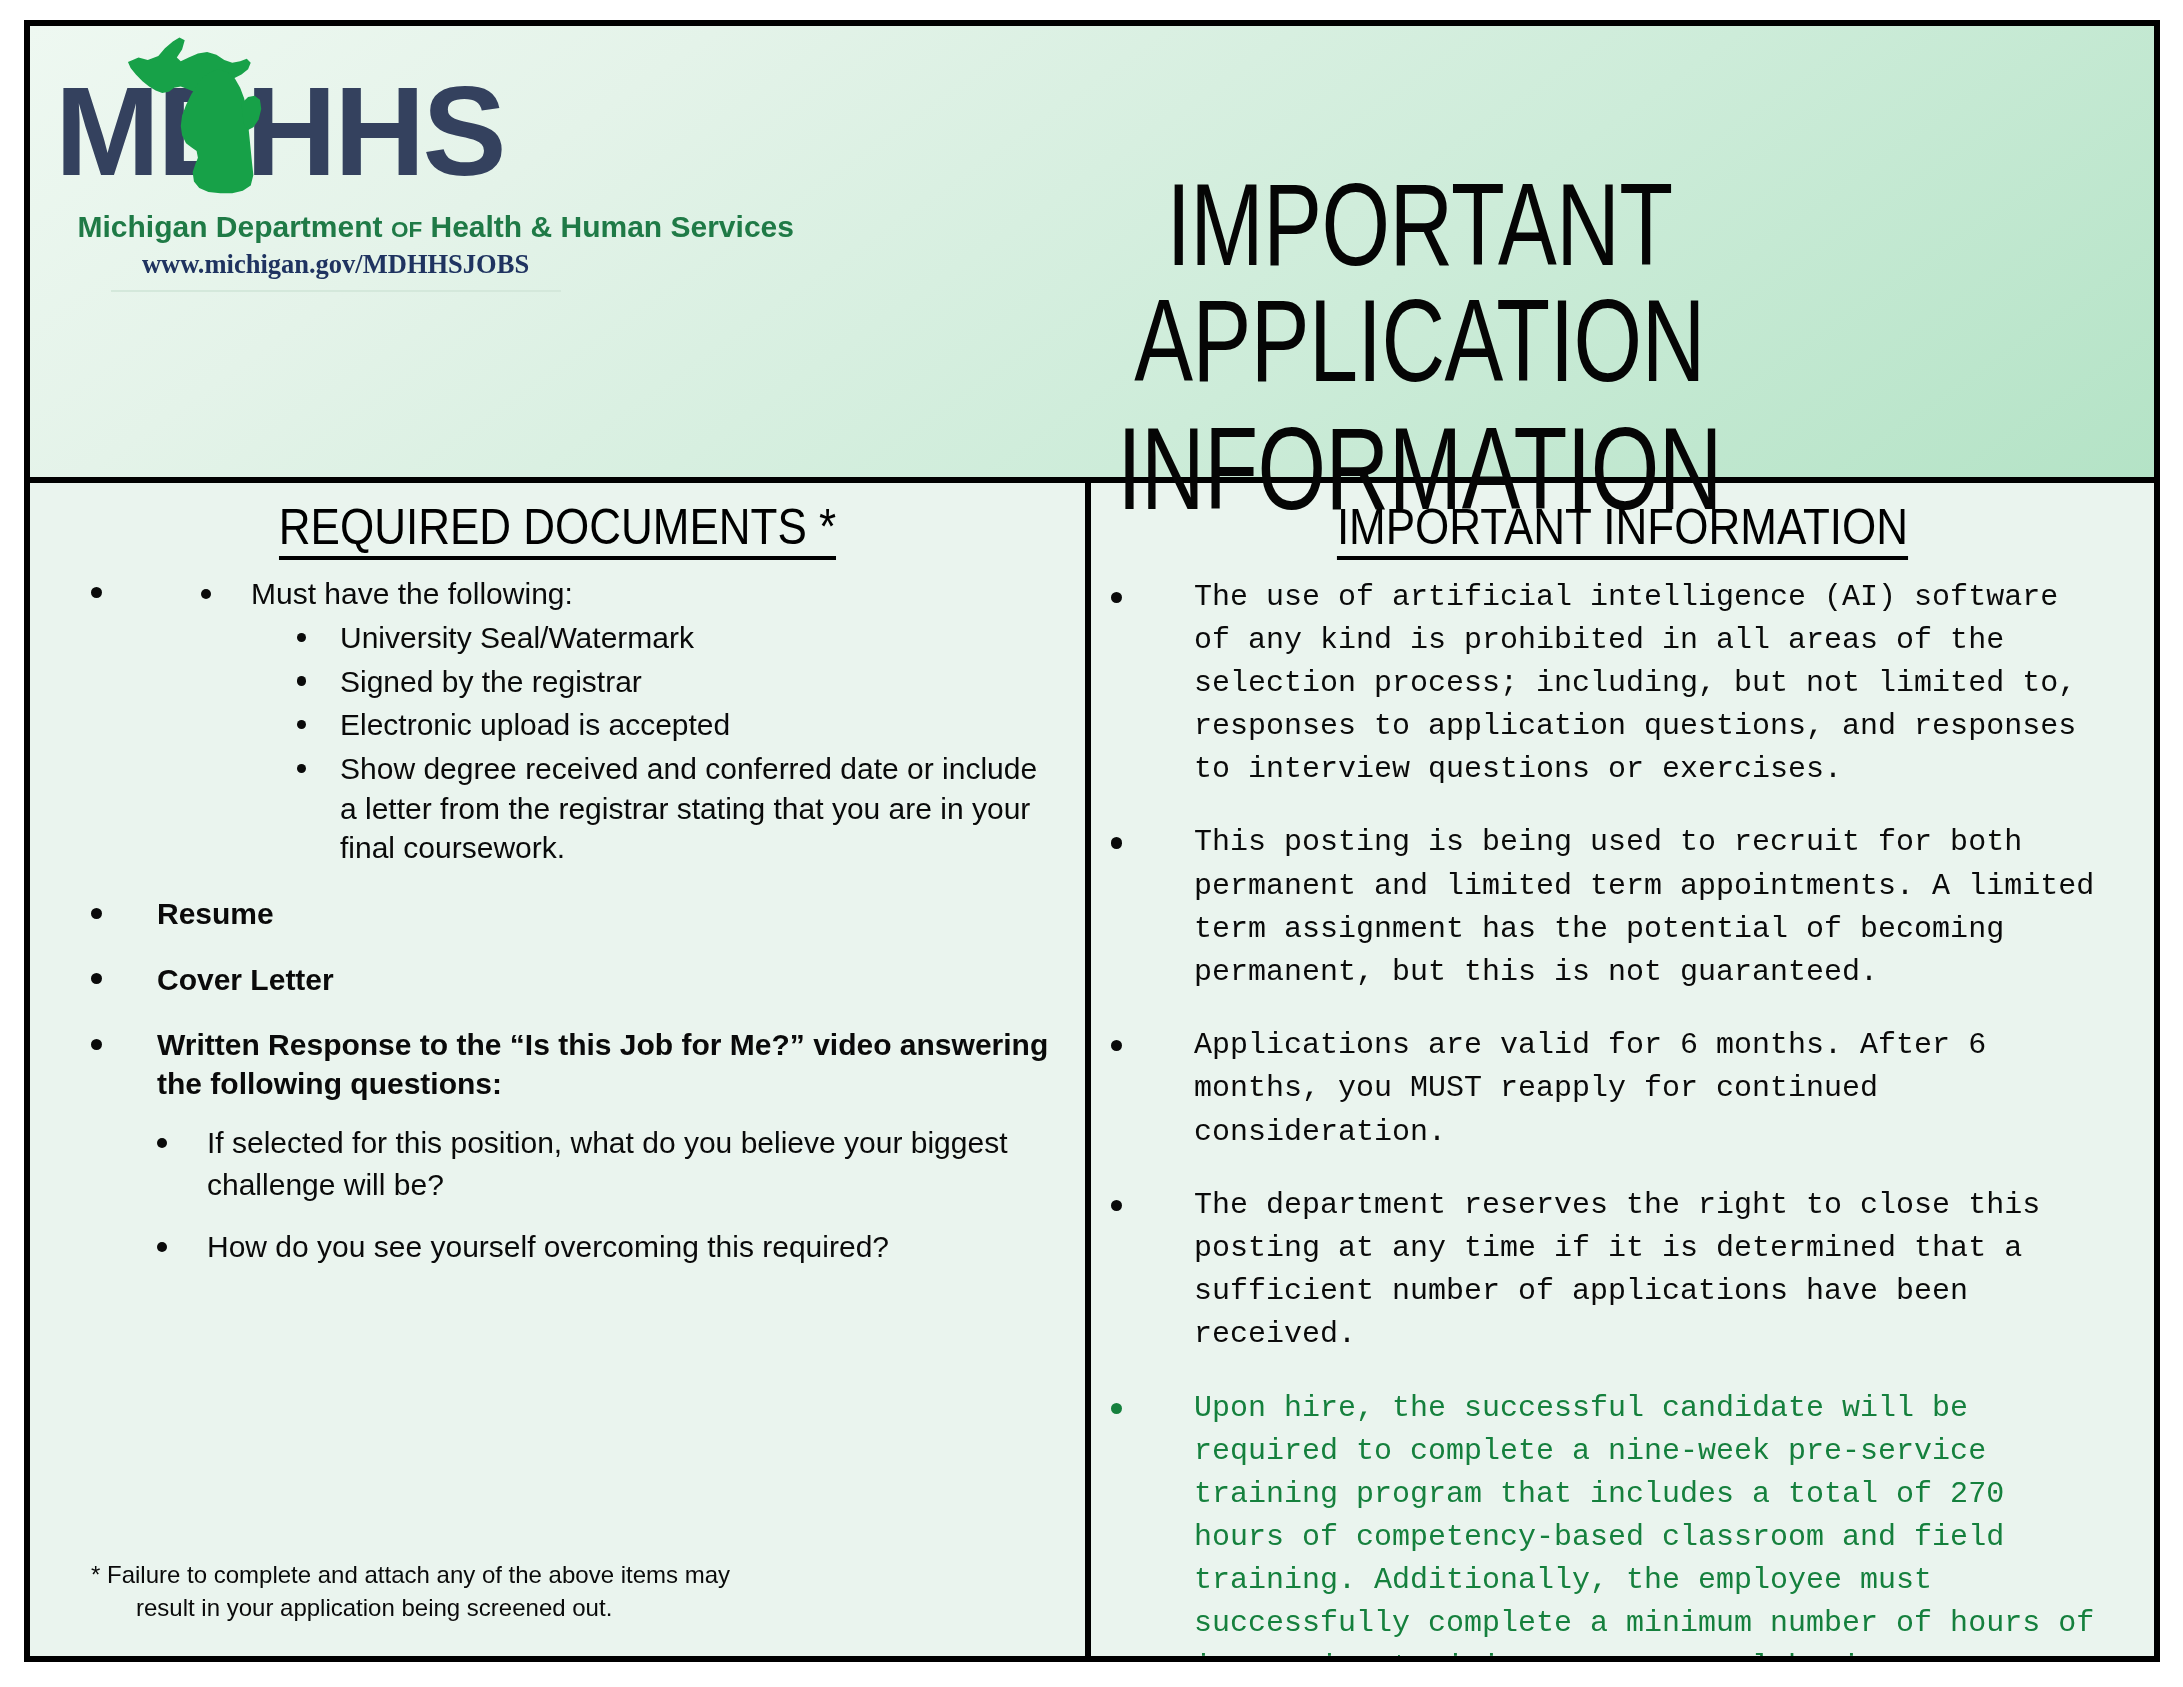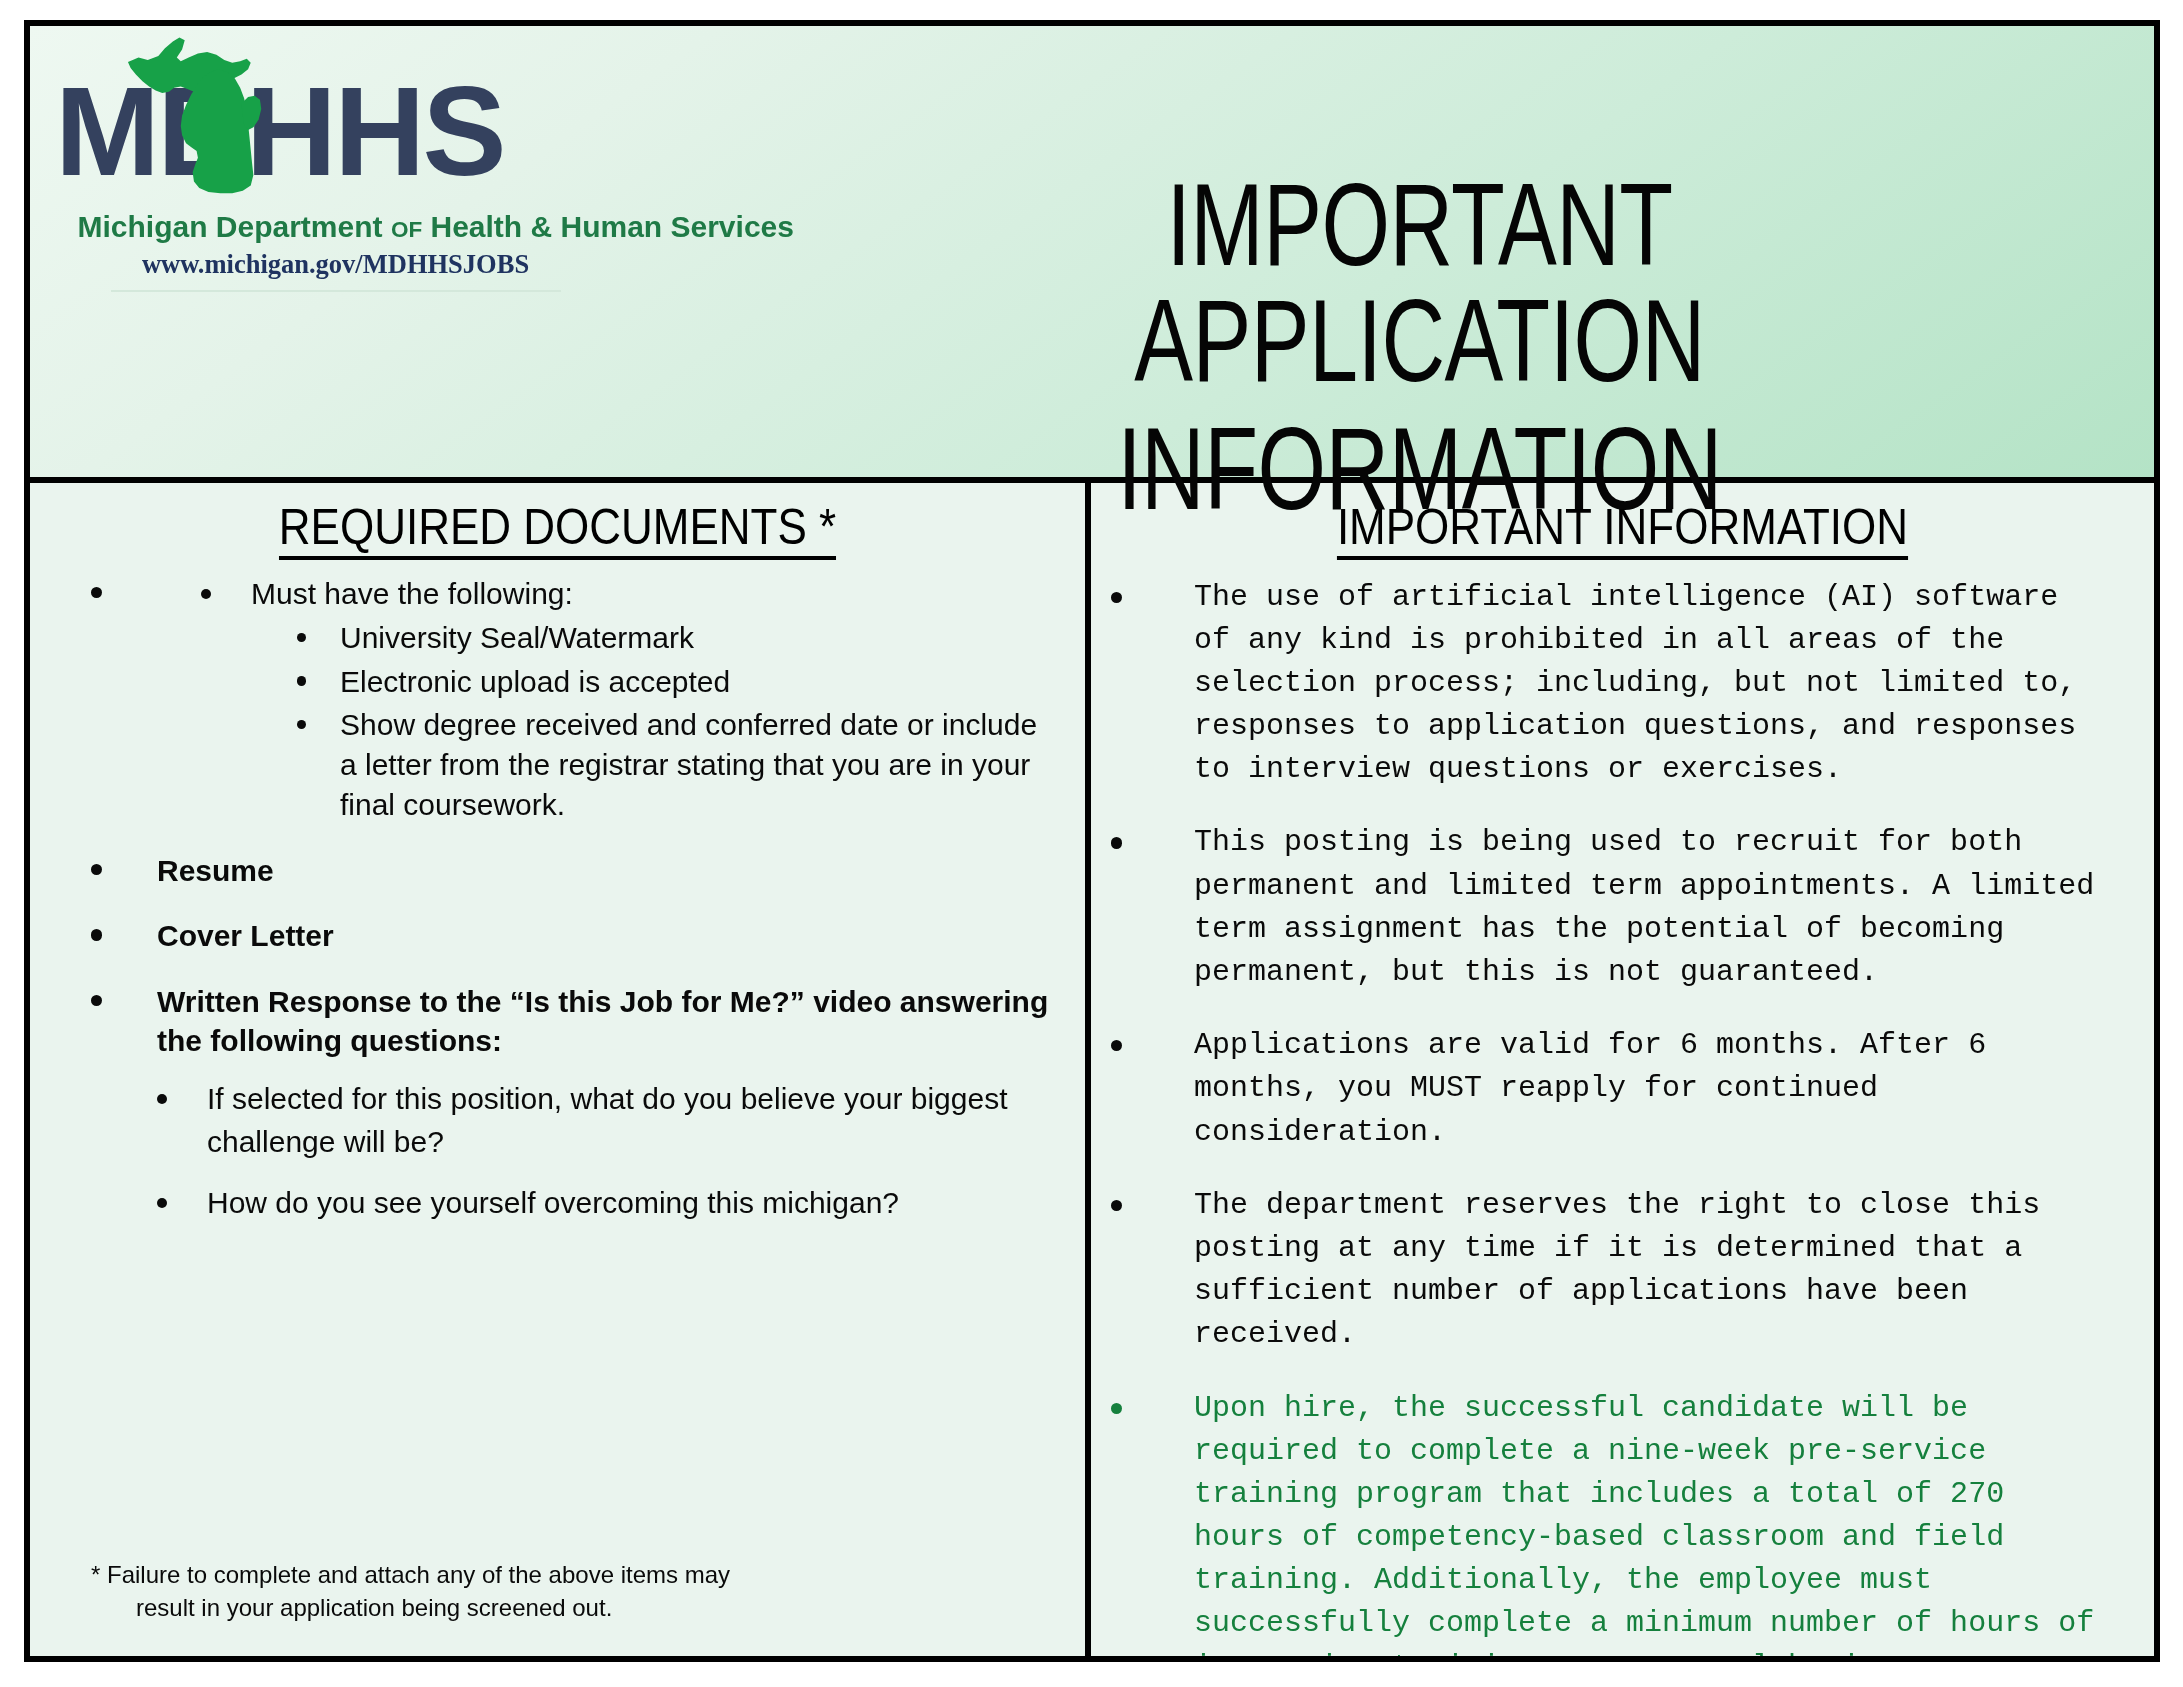--- a/index.html
+++ b/index.html
@@ -310,20 +310,24 @@
           <div class="bitem lvl2">
             <span class="bdot"></span>
             <span class="btxt">Must have the following:</span>
           </div>
           <div class="bitem lvl3">
             <span class="bdot"></span>
             <span class="btxt">University Seal/Watermark</span>
           </div>
           <div class="bitem lvl3">
             <span class="bdot"></span>
+            <span class="btxt">Signed by the registrar</span>
+          </div>
+          <div class="bitem lvl3">
+            <span class="bdot"></span>
             <span class="btxt">Electronic upload is accepted</span>
           </div>
           <div class="bitem lvl3">
             <span class="bdot"></span>
             <span class="btxt">Show degree received and conferred date or include a letter from the registrar stating that you are in your final coursework.</span>
           </div>
           <div class="bitem lvl1 gap-before">
             <span class="bdot"></span>
             <span class="btxt">Resume</span>
           </div>
@@ -334,21 +338,21 @@
           <div class="bitem lvl1 gap-before">
             <span class="bdot"></span>
             <span class="btxt">Written Response to the “Is this Job for Me?” video answering the following questions:</span>
           </div>
           <div class="bitem q-item">
             <span class="bdot"></span>
             <span class="btxt">If selected for this position, what do you believe your biggest challenge will be?</span>
           </div>
           <div class="bitem q-item">
             <span class="bdot"></span>
-            <span class="btxt">How do you see yourself overcoming this michigan?</span>
+            <span class="btxt">How do you see yourself overcoming this required?</span>
           </div>
         </div>
 
       <div id="footnote">
         <span>* Failure to complete and attach any of the above items may</span>
         <span class="fn-l2">result in your application being screened out.</span>
       </div>
     </div>
 
     <div id="col-right">

